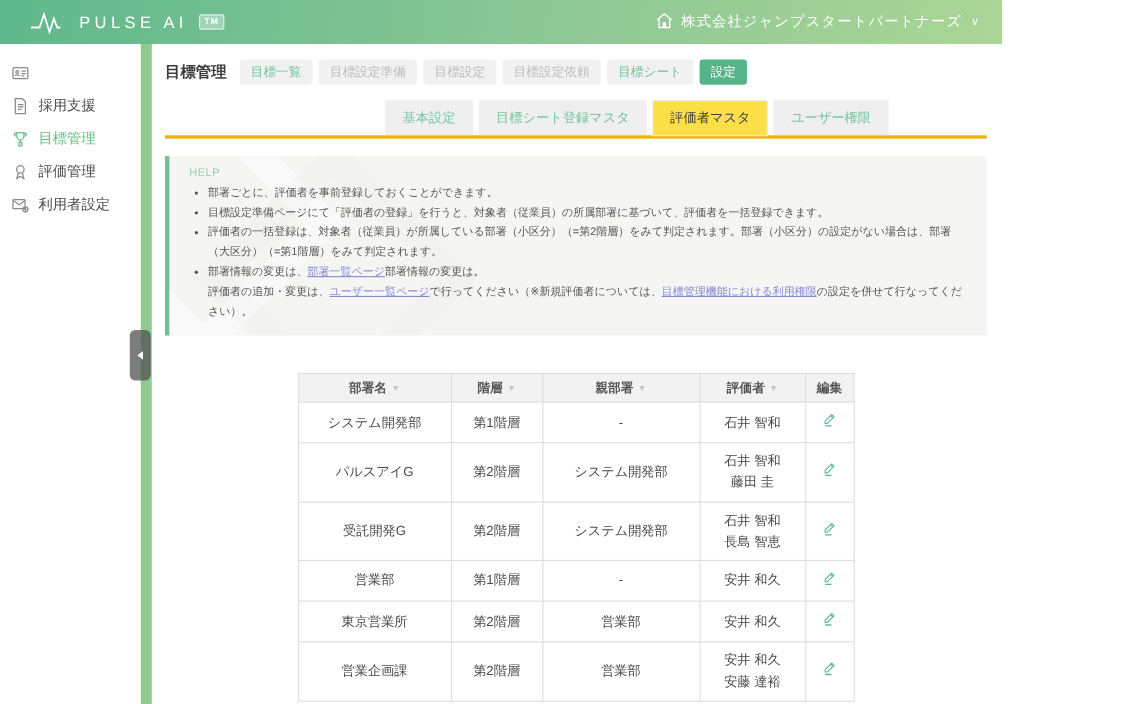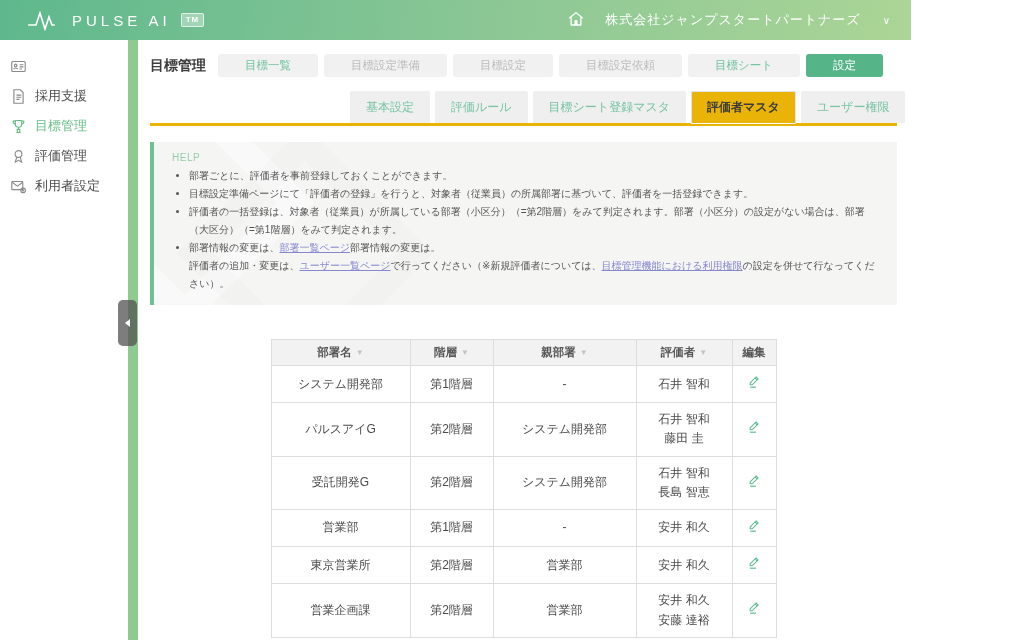--- a/index.html
+++ b/index.html
@@ -25,21 +25,21 @@
     padding:0 20px 0 28px;color:#fff;
   }
   .logo{display:flex;align-items:center;gap:10px;}
   .logo svg{display:block;}
   .logo-text{font-size:15px;letter-spacing:4px;font-weight:500;color:#fff;}
   .logo-badge{
     font-size:8px;font-weight:bold;letter-spacing:1px;
     background:rgba(255,255,255,.35);border:1px solid rgba(255,255,255,.7);
     border-radius:2px;padding:1px 4px;line-height:1.2;
   }
-  .company{display:flex;align-items:center;gap:20px;font-size:13px;letter-spacing:1px;cursor:pointer;}
+  .company{display:flex;align-items:center;gap:6px;font-size:13px;letter-spacing:1px;cursor:pointer;}
   .company .chev{font-size:10px;margin-left:2px;}
 
   
   .page-body{flex:1;display:flex;position:relative;min-height:0;}
 
   
   .sidebar{width:138px;flex:0 0 138px;position:relative;background:#fff;}
   .sidebar-strip{position:absolute;top:0;right:0;bottom:0;width:10px;background:var(--accent-light);}
   .side-nav{padding-top:12px;}
   .side-item{
@@ -61,37 +61,37 @@
     border-right:5px solid #fff;
   }
 
   
   .main{flex:1;min-width:0;padding:8px 14px 0 12px;overflow:hidden;}
 
   .title-row{display:flex;align-items:center;gap:12px;margin:6px 0 0 0;}
   .page-title{font-size:14px;font-weight:bold;color:#3c3c3c;}
   .pills{display:flex;gap:6px;}
   .pill{
-    font-size:11.5px;padding:4px 27px;border-radius:3px;background:#f1f1f1;
+    font-size:11.5px;padding:4px 10px;border-radius:3px;background:#f1f1f1;
     color:#bcbcbc;cursor:pointer;white-space:nowrap;
   }
   .pill.link{color:#74c3a0;}
   .pill.active{background:#55b488;color:#fff;}
 
   .tabs-row{
     margin-top:14px;display:flex;gap:5px;align-items:flex-end;
     padding-left:200px;border-bottom:3px solid #eab308;
   }
   .tab{
     font-size:12px;padding:7px 15px;background:#efefef;color:#76c4a3;
     border:1px solid transparent;border-bottom:none;border-radius:2px 2px 0 0;
     cursor:pointer;white-space:nowrap;margin-bottom:0;
   }
   .tab.active{
-    background:#eab308;color:#3c3c3c;font-weight:bold;
+    background:#fde047;color:#3c3c3c;font-weight:normal;
     border:1px solid #e3e3e3;border-bottom:1px solid #fff;margin-bottom:-1px;
   }
 
   
   .help-box{
     margin-top:16px;background:#f5f5f4;border-left:4px solid #71bf92;
     padding:10px 18px 12px 18px;position:relative;overflow:hidden;
   }
   .help-box::before,.help-box::after{
     content:"";position:absolute;border:26px solid rgba(255,255,255,.45);
@@ -220,21 +220,20 @@
             <span class="pill disabled">目標設定準備</span>
             <span class="pill disabled">目標設定</span>
             <span class="pill disabled">目標設定依頼</span>
             <span class="pill link">目標シート</span>
             <span class="pill active">設定</span>
           </div>
       </div>
 
       <div class="tabs-row" id="tabs">
           <span class="tab">基本設定</span>
-          <span class="tab">評価ルール</span>
           <span class="tab">目標シート登録マスタ</span>
           <span class="tab active">評価者マスタ</span>
           <span class="tab">ユーザー権限</span>
         </div>
 
       <div class="help-box">
         <div class="help-inner">
           <div class="help-label">HELP</div>
           <ul class="help-list" id="help-list">
               <li>

